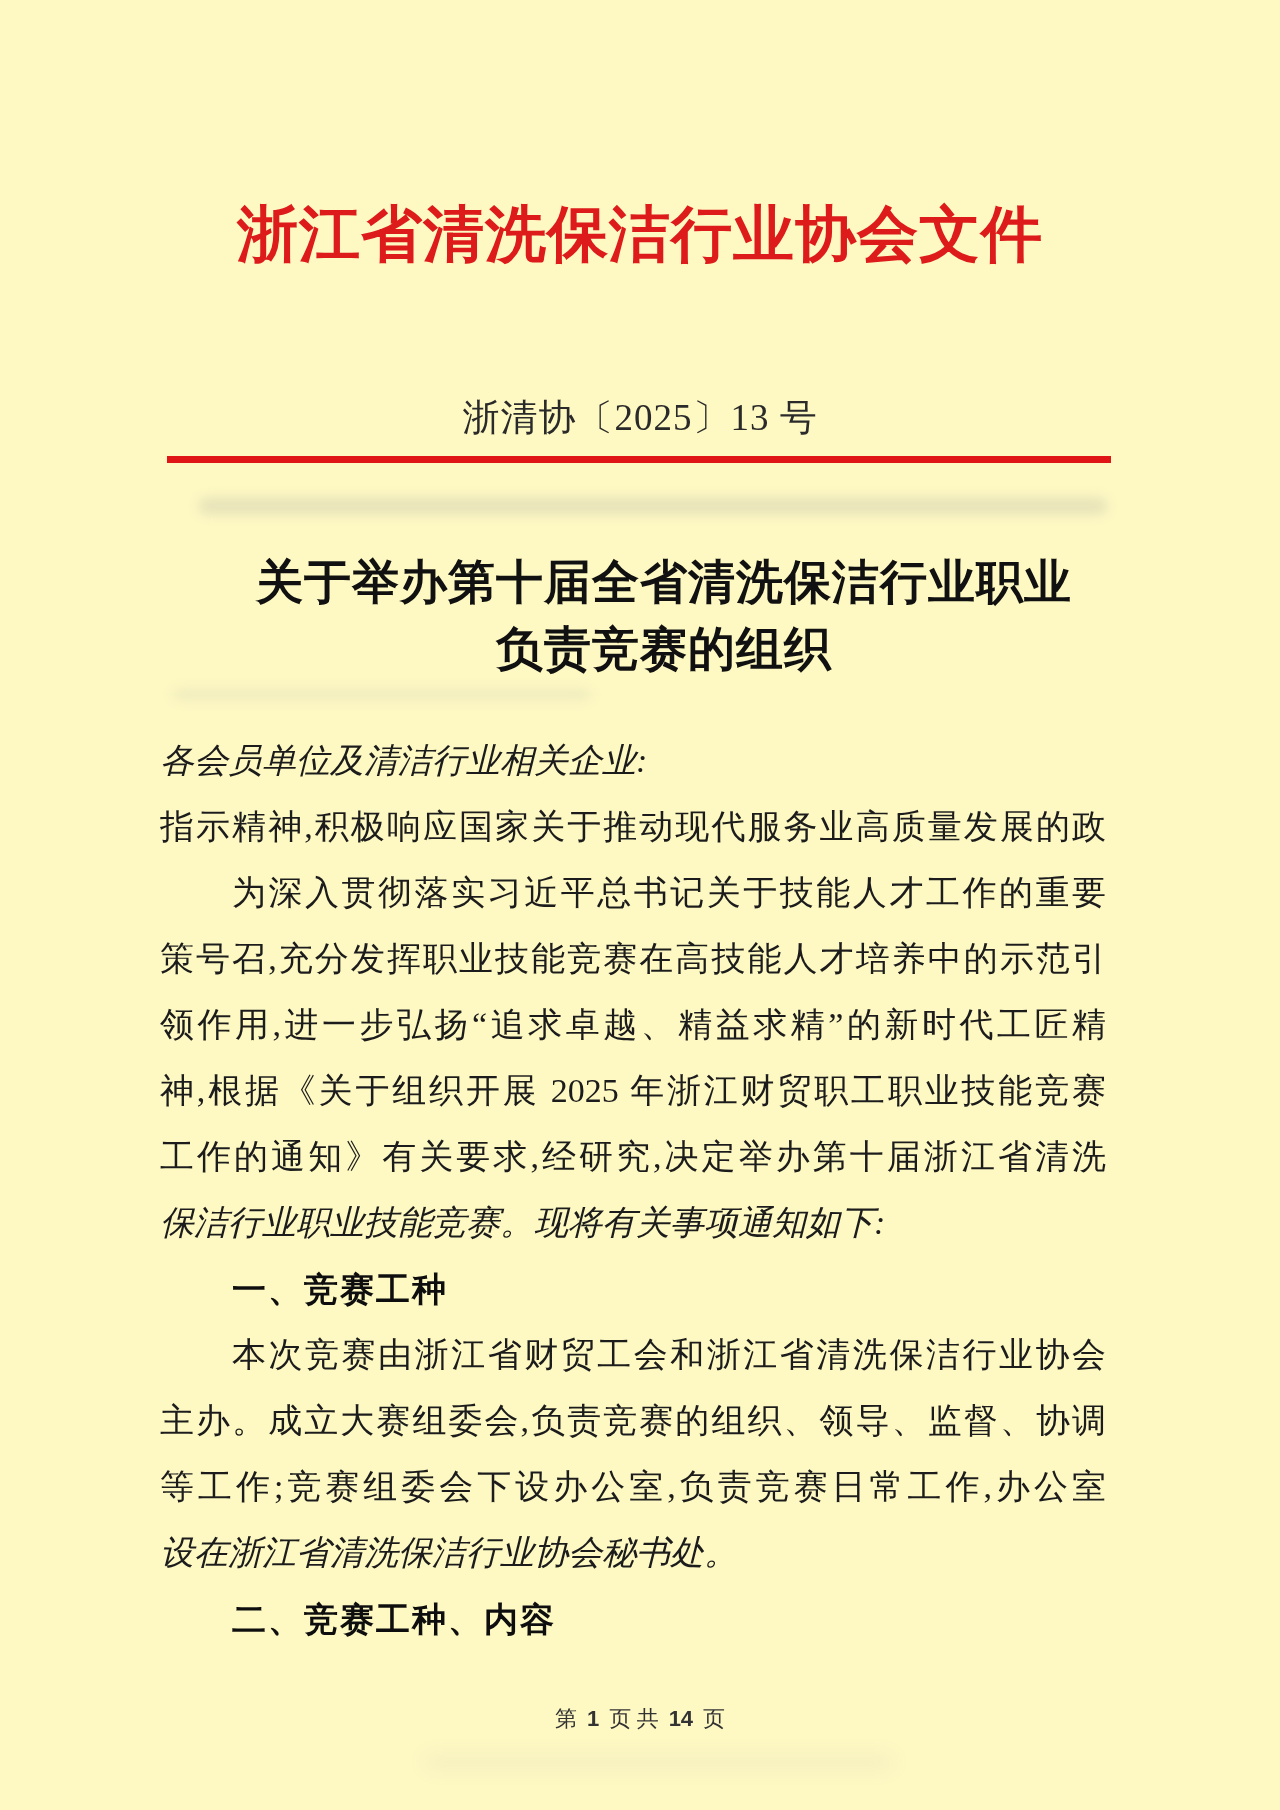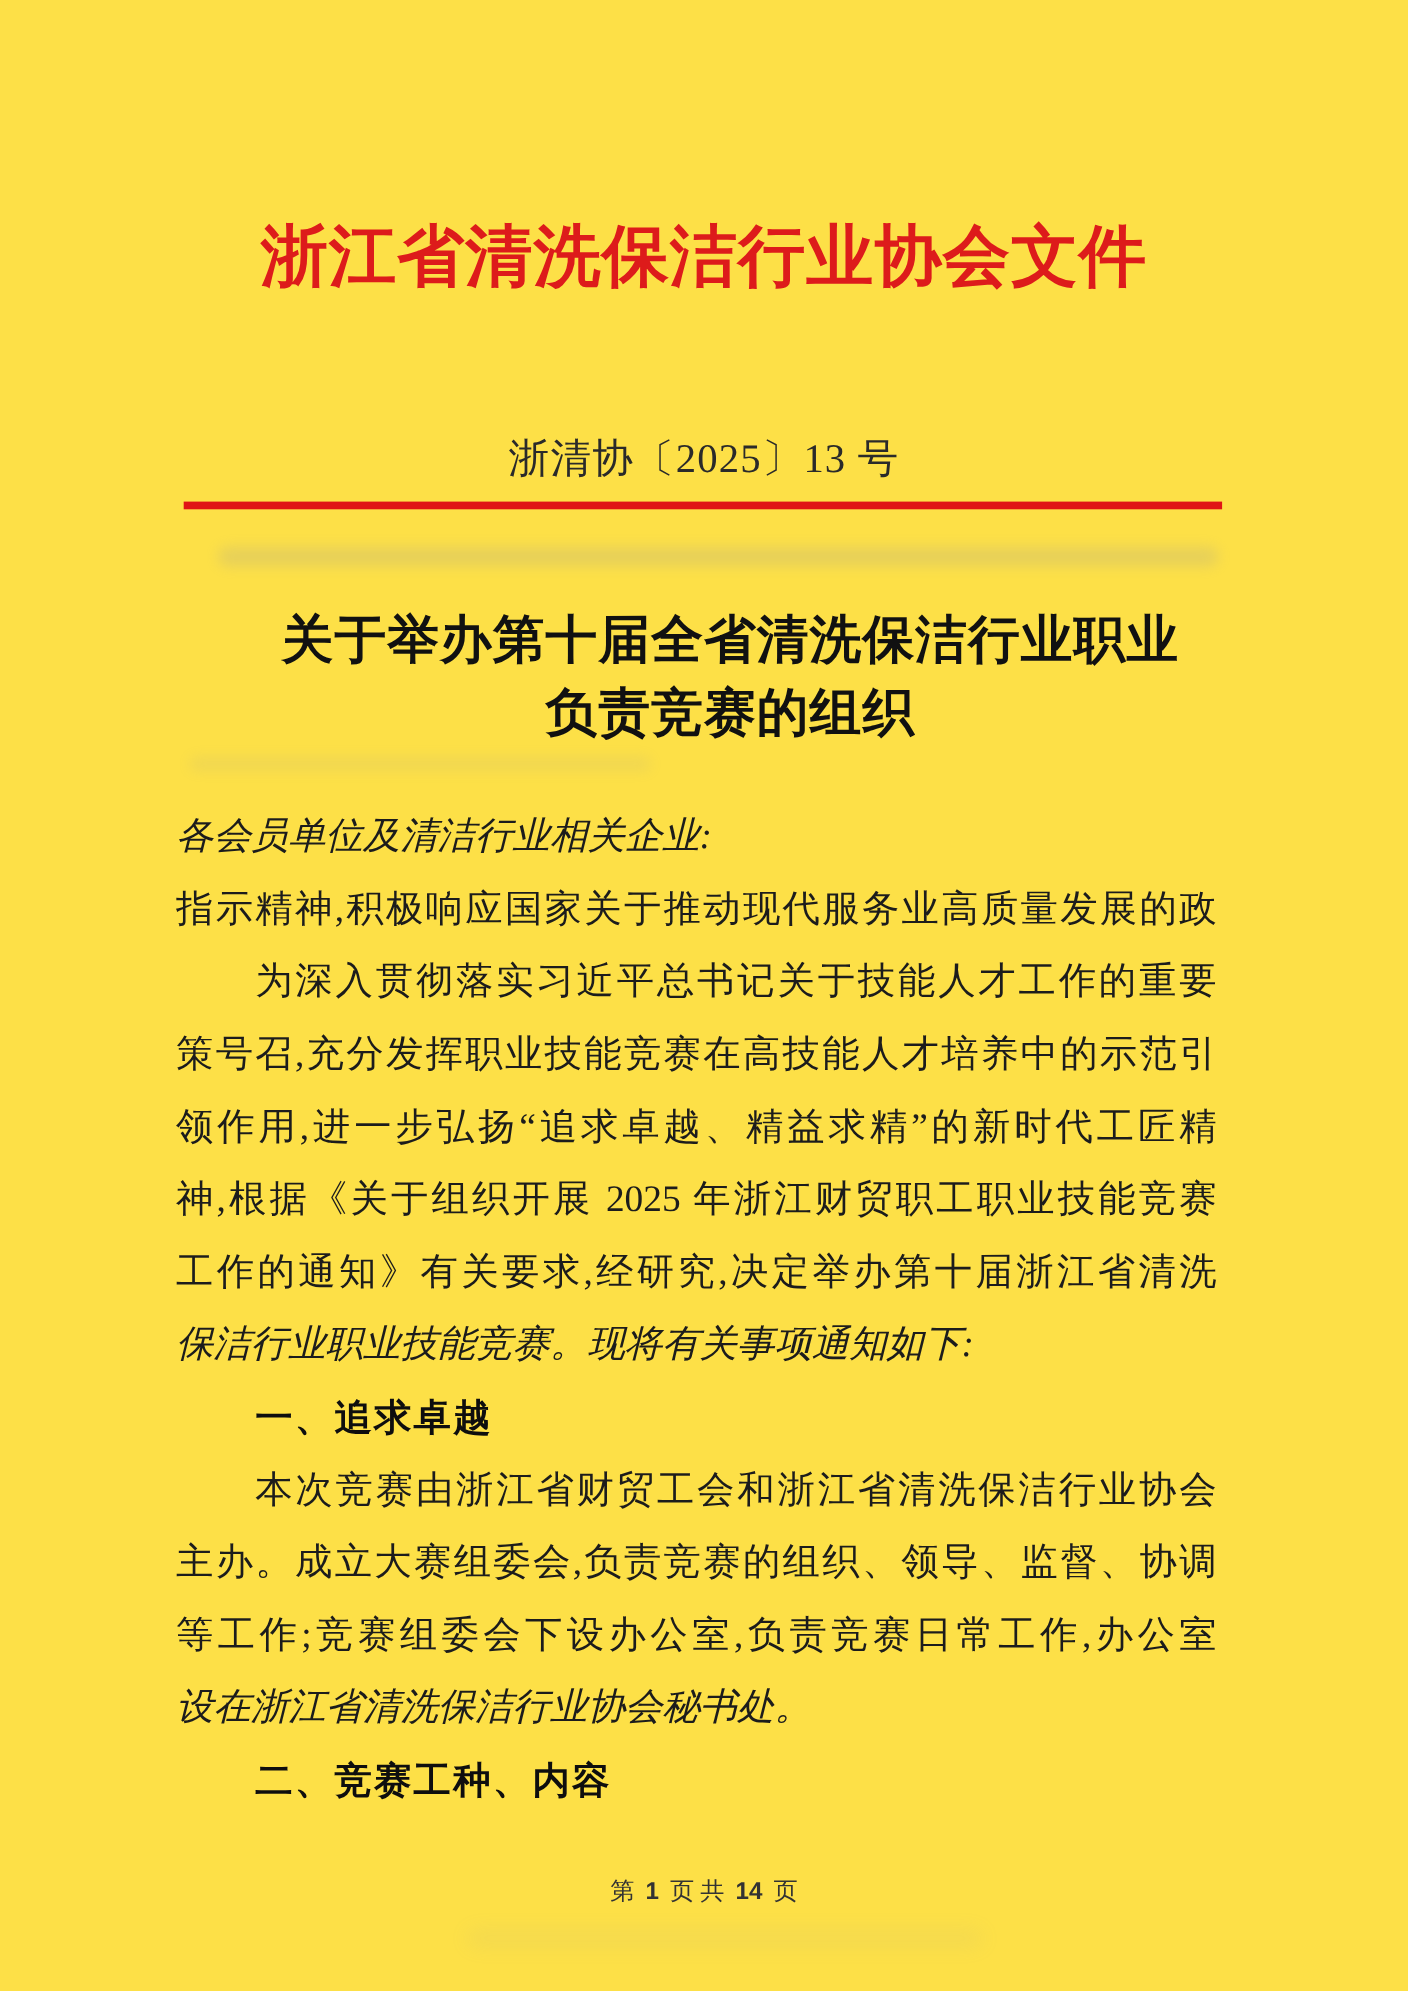--- a/index.html
+++ b/index.html
@@ -4,21 +4,21 @@
 <style>
   html, body {
     margin: 0;
     padding: 0;
     background: #ffffff;
   }
   .page {
     position: relative;
     width: 1280px;
     height: 1810px;
-    background: #fde047;
+    background: #fef9c3;
     overflow: hidden;
     font-family: "Liberation Serif", "DejaVu Serif", serif;
     color: #1f1f1f;
   }
   
   .org-title {
     position: absolute;
     top: 196px;
     left: 0;
     width: 1280px;
@@ -146,21 +146,21 @@
 
   <div class="body-text">
       <div class="line plain">各会员单位及清洁行业相关企业:</div>
       <div class="line justify">指示精神,积极响应国家关于推动现代服务业高质量发展的政</div>
       <div class="line indent-justify">为深入贯彻落实习近平总书记关于技能人才工作的重要</div>
       <div class="line justify">策号召,充分发挥职业技能竞赛在高技能人才培养中的示范引</div>
       <div class="line justify">领作用,进一步弘扬“追求卓越、精益求精”的新时代工匠精</div>
       <div class="line justify">神,根据《关于组织开展 2025 年浙江财贸职工职业技能竞赛</div>
       <div class="line justify">工作的通知》有关要求,经研究,决定举办第十届浙江省清洗</div>
       <div class="line plain">保洁行业职业技能竞赛。现将有关事项通知如下:</div>
-      <div class="line heading">一、追求卓越</div>
+      <div class="line heading">一、竞赛工种</div>
       <div class="line indent-justify">本次竞赛由浙江省财贸工会和浙江省清洗保洁行业协会</div>
       <div class="line justify">主办。成立大赛组委会,负责竞赛的组织、领导、监督、协调</div>
       <div class="line justify">等工作;竞赛组委会下设办公室,负责竞赛日常工作,办公室</div>
       <div class="line plain">设在浙江省清洗保洁行业协会秘书处。</div>
       <div class="line heading">二、竞赛工种、内容</div>
     </div>
 
   <div class="footer">
     <span>第</span><span class="num">1</span><span>页 共</span><span class="num">14</span><span>页</span>
   </div>

